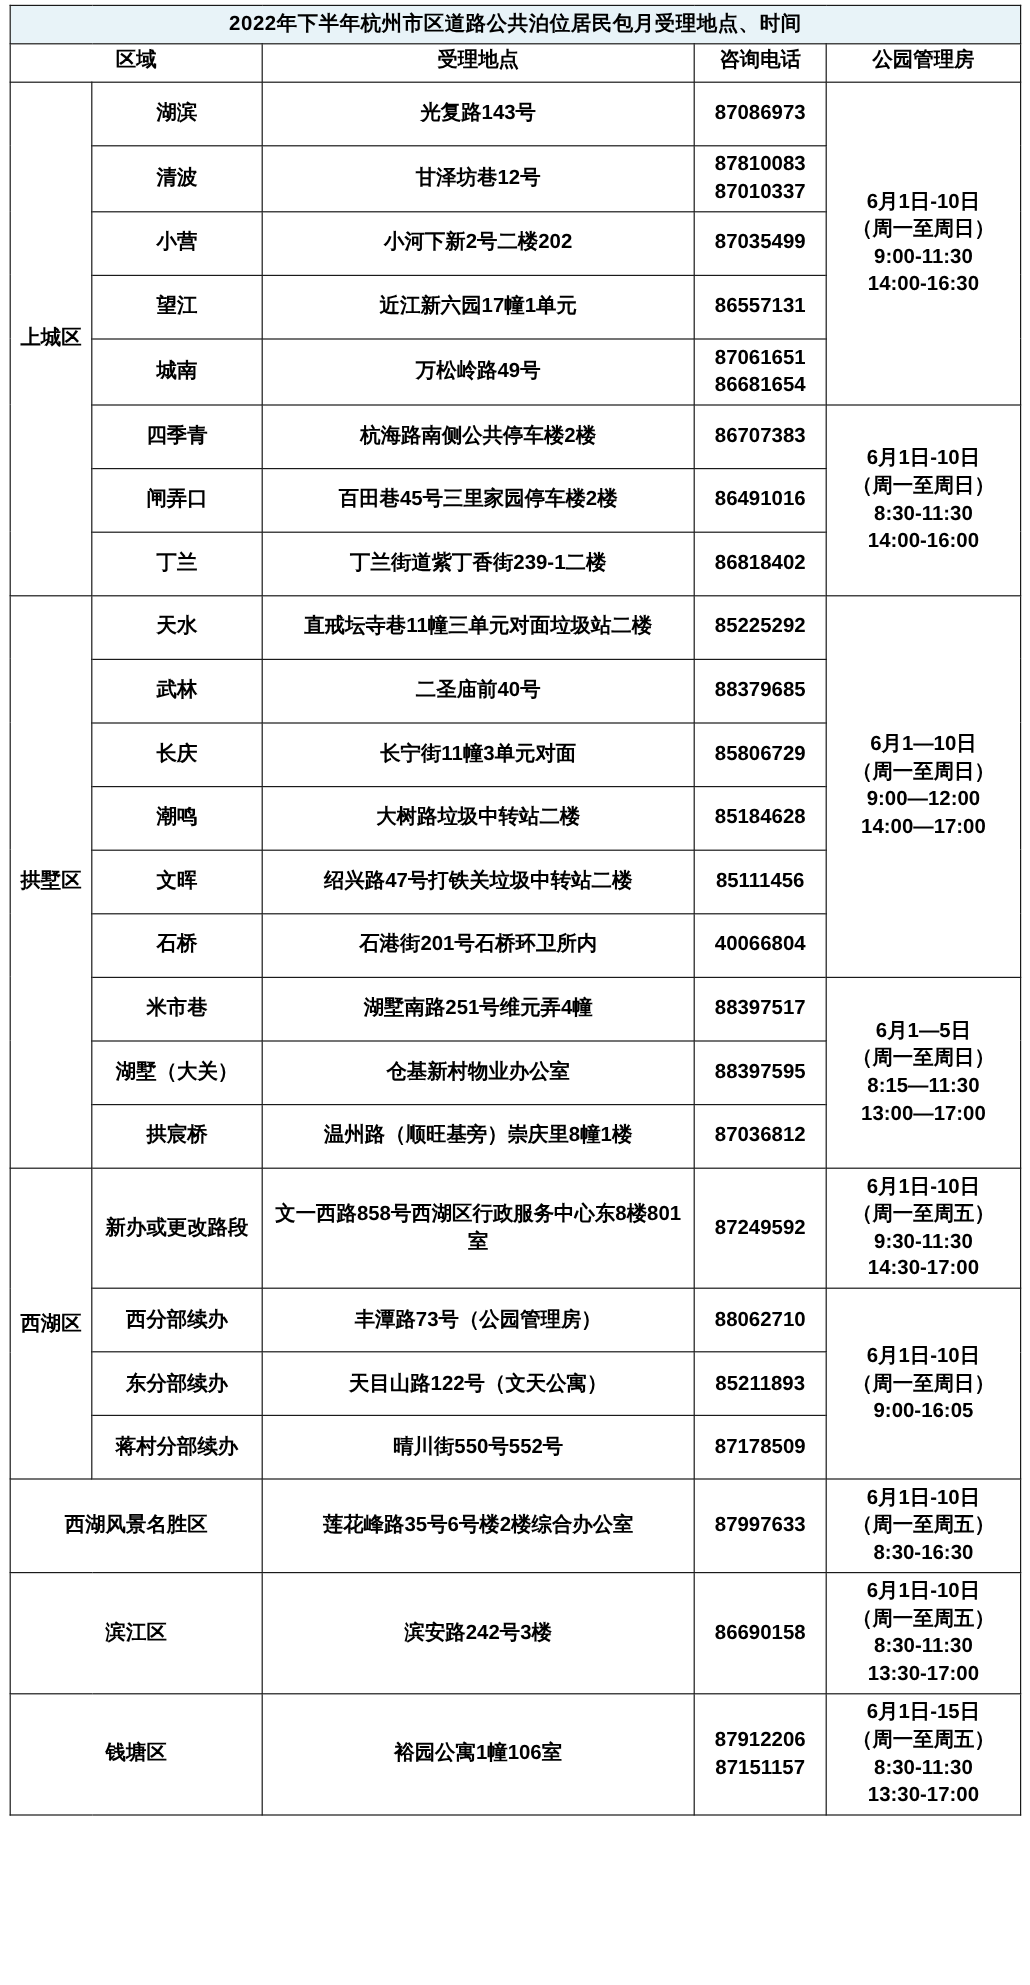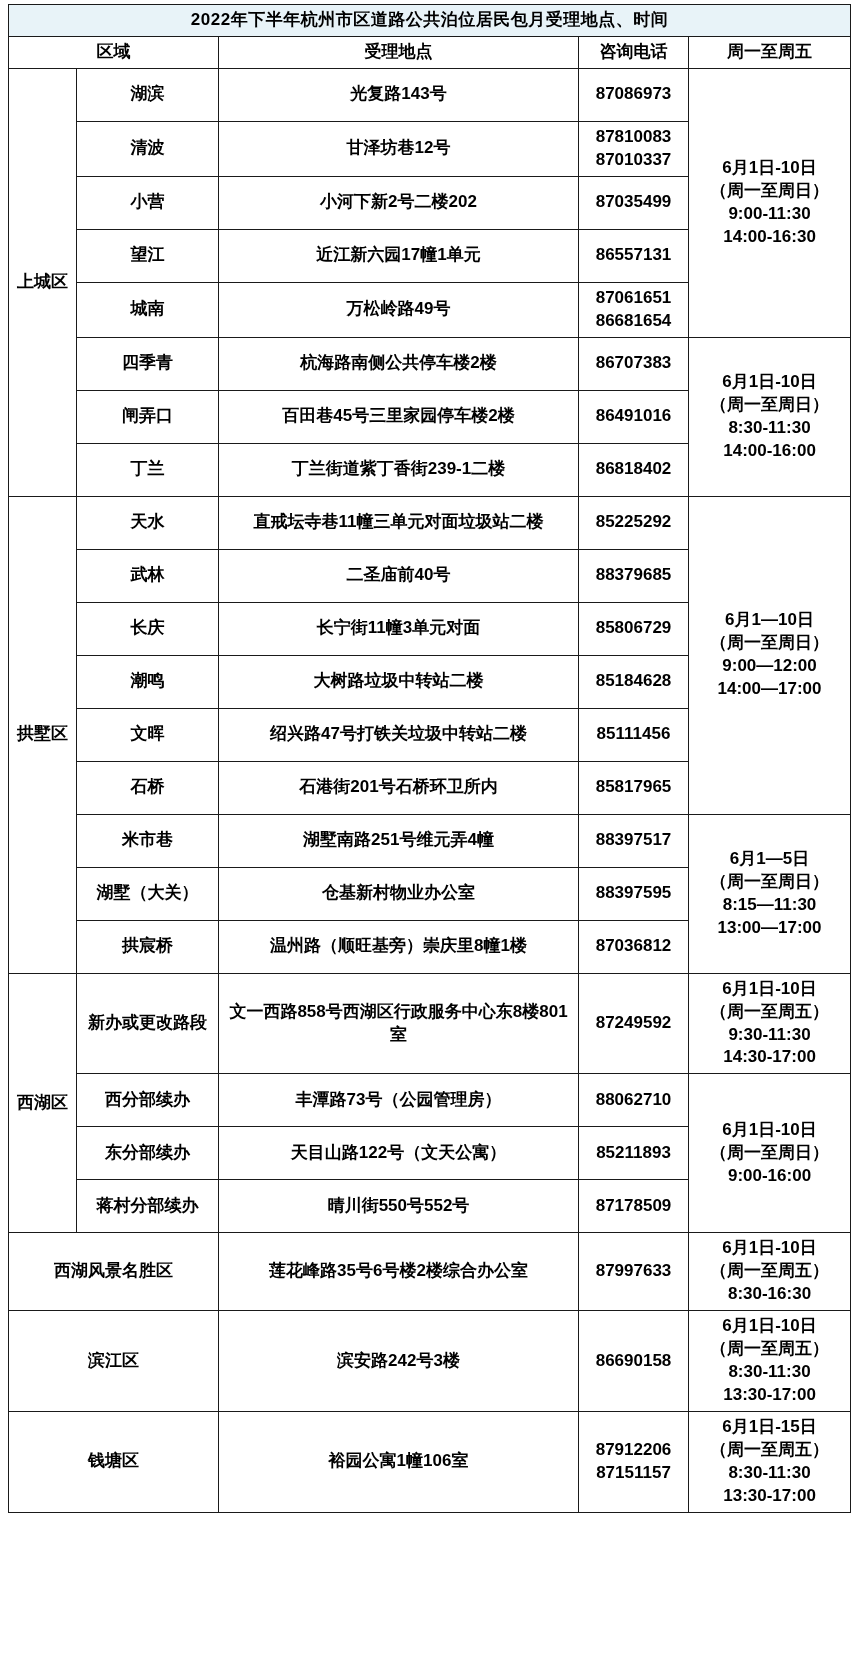--- a/index.html
+++ b/index.html
@@ -35,20 +35,21 @@
     background: #e8f3f8;
     font-size: 21px;
     font-weight: bold;
     padding: 10px 4px;
     letter-spacing: 0.5px;
   }
   .hdr {
     font-size: 18px;
     font-weight: bold;
     padding: 7px 2px;
+    font-family: Liberation Mono, monospace;
   }
   .district {
     font-size: 19px;
   }
   .sub {
     font-size: 18px;
   }
   .addr {
     font-size: 17px;
   }
@@ -94,21 +95,21 @@
           <td class="hdr" colspan="2">
             <div>区域</div>
           </td>
           <td class="hdr">
             <div>受理地点</div>
           </td>
           <td class="hdr">
             <div>咨询电话</div>
           </td>
           <td class="hdr">
-            <div>周一至周五</div>
+            <div>公园管理房</div>
           </td>
         </tr>
         <tr class="row-tall">
           <td class="district" rowspan="8">
             <div>上城区</div>
           </td>
           <td class="sub">
             <div>湖滨</div>
           </td>
           <td class="addr">
@@ -274,21 +275,21 @@
           </td>
         </tr>
         <tr class="row-tall">
           <td class="sub">
             <div>石桥</div>
           </td>
           <td class="addr">
             <div>石港街201号石桥环卫所内</div>
           </td>
           <td class="phone">
-            <div>85817965</div>
+            <div>40066804</div>
           </td>
         </tr>
         <tr class="row-tall">
           <td class="sub">
             <div>米市巷</div>
           </td>
           <td class="addr">
             <div>湖墅南路251号维元弄4幢</div>
           </td>
           <td class="phone">
@@ -349,21 +350,21 @@
           </td>
           <td class="addr">
             <div>丰潭路73号（公园管理房）</div>
           </td>
           <td class="phone">
             <div>88062710</div>
           </td>
           <td class="time" rowspan="3">
             <div>6月1日-10日</div>
             <div>（周一至周日）</div>
-            <div>9:00-16:00</div>
+            <div>9:00-16:05</div>
           </td>
         </tr>
         <tr class="row-tall">
           <td class="sub">
             <div>东分部续办</div>
           </td>
           <td class="addr">
             <div>天目山路122号（文天公寓）</div>
           </td>
           <td class="phone">

